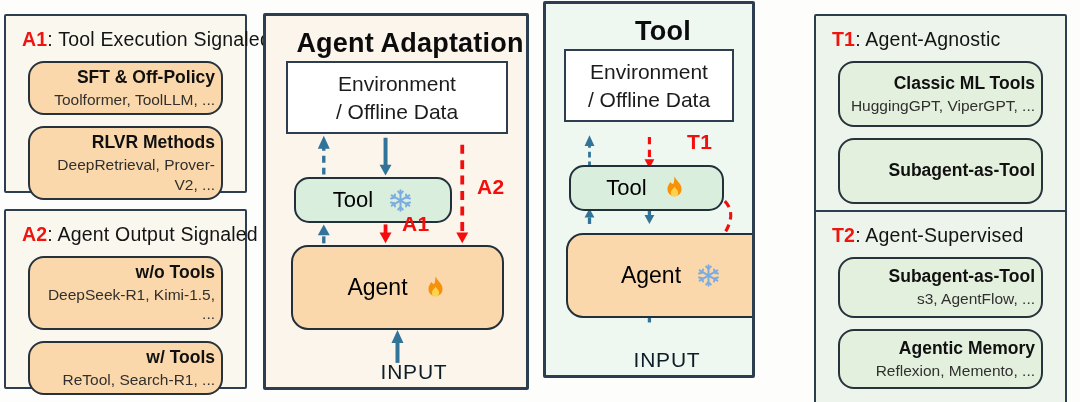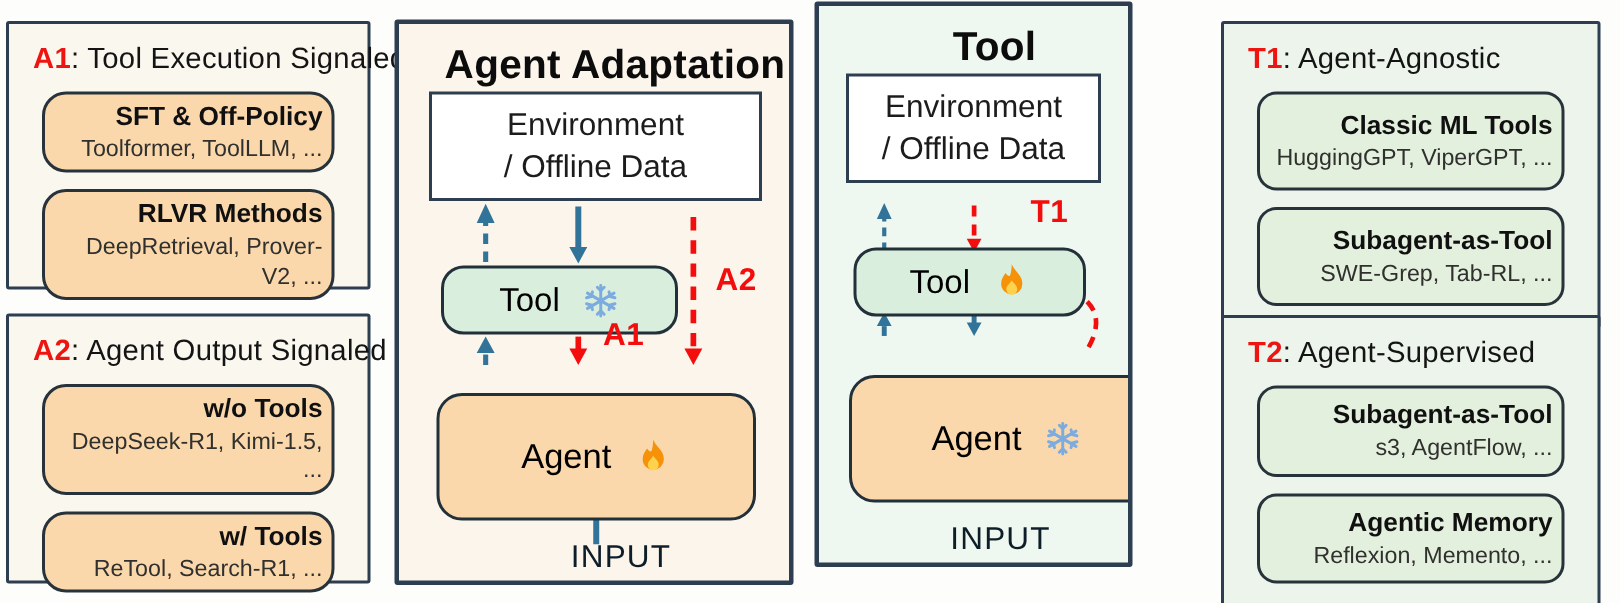--- a/index.html
+++ b/index.html
@@ -12,41 +12,41 @@
   .panel-a1{left:4px;top:14px;width:243px;height:179px;background:#faf7ef;}
   .panel-a2{left:4px;top:209px;width:243px;height:180px;background:#faf7ef;}
   .panel-t1{left:814px;top:14px;width:253px;height:205px;background:#ecf4ec;}
   .panel-t2{left:814px;top:210px;width:253px;height:194px;background:#ecf4ec;}
   .side-head{font-size:19.5px;letter-spacing:.2px;margin:2px 0 10px -6px;white-space:nowrap;color:#141414;}
   .side-head .tag{color:#ee1511;font-weight:bold;}
   .sbox{flex:1;display:flex;flex-direction:column;justify-content:center;text-align:right;
         border:2.2px solid #27323a;border-radius:16px;padding:4px 6px;margin-top:0;}
   .sbox + .sbox{margin-top:11px;}
   .sbox.orange{background:#fbd8ab;}
-  .sbox.green{background:#e4f0de;border-radius:13px;}
+  .sbox.green{background:#e4f0de;}
   .sbox-title{font-weight:bold;font-size:17.5px;line-height:1.25;color:#101010;}
   .sbox-items{font-size:15.5px;line-height:1.25;color:#30302e;margin-top:1px;}
 
   
   .diagram{overflow:hidden;}
   .panel-agent{left:263px;top:13px;width:266px;height:377px;background:#fbf5ec;border-width:3px;}
   .panel-tool{left:543px;top:1px;width:212px;height:377px;background:#eef7f0;border-width:3px;}
   .diagram-title{position:absolute;left:0;right:0;top:12px;text-align:center;
                  font-size:27px;font-weight:bold;color:#0c0c0c;letter-spacing:.2px;margin-left:28px;}
   .env-box{position:absolute;top:45px;height:73px;background:#ffffff;border:2.5px solid #2c3e50;
            box-sizing:border-box;display:flex;flex-direction:column;justify-content:center;
            text-align:center;font-size:21px;line-height:1.3;color:#1c1c1c;}
   .panel-agent .env-box{left:20px;right:18px;}
   .panel-tool  .env-box{left:18px;right:18px;}
   .node{position:absolute;box-sizing:border-box;border:2.5px solid #22303a;
         display:flex;align-items:center;justify-content:center;gap:15px;color:#000000;}
   .tool-node{border-radius:15px;background:#d9eedd;font-size:22px;height:46px;top:161px;}
   .panel-agent .tool-node{left:28px;width:158px;}
   .panel-tool  .tool-node{left:23px;width:155px;}
-  .agent-node{border-radius:17px;background:#fbd8ab;font-size:23px;height:85px;top:229px;margin-top:17px;}
+  .agent-node{border-radius:17px;background:#fbd8ab;font-size:23px;height:85px;top:229px;}
   .panel-agent .agent-node{left:25px;width:213px;}
   .panel-tool  .agent-node{left:20px;width:210px;}
   .input-label{position:absolute;left:0;right:0;bottom:3px;text-align:center;
                font-size:21px;letter-spacing:.8px;color:#0e1e28;padding-left:36px;}
   .alabel{position:absolute;font-size:21px;font-weight:bold;color:#f40d0d;letter-spacing:.3px;}
   .arrows{position:absolute;left:0;top:0;width:100%;height:100%;}
   .icon{display:inline-flex;align-items:center;}
 
   .arrows line.blue{stroke:#317399;}
   .arrows line.solid{stroke-width:4;}
@@ -183,21 +183,20 @@
   <section class="panel side panel-t1">
     <div class="side-head">
       <span class="tag">T1</span><span>: Agent-Agnostic</span>
     </div>
     <div class="sbox green">
       <div class="sbox-title">Classic ML Tools</div>
       <div class="sbox-items">HuggingGPT, ViperGPT, ...</div>
     </div>
     <div class="sbox green">
       <div class="sbox-title">Subagent-as-Tool</div>
-      <div class="sbox-items">SWE-Grep, Tab-RL, ...</div>
     </div>
   </section>
 
   <section class="panel side panel-t2">
     <div class="side-head">
       <span class="tag">T2</span><span>: Agent-Supervised</span>
     </div>
     <div class="sbox green">
       <div class="sbox-title">Subagent-as-Tool</div>
       <div class="sbox-items">s3, AgentFlow, ...</div>

